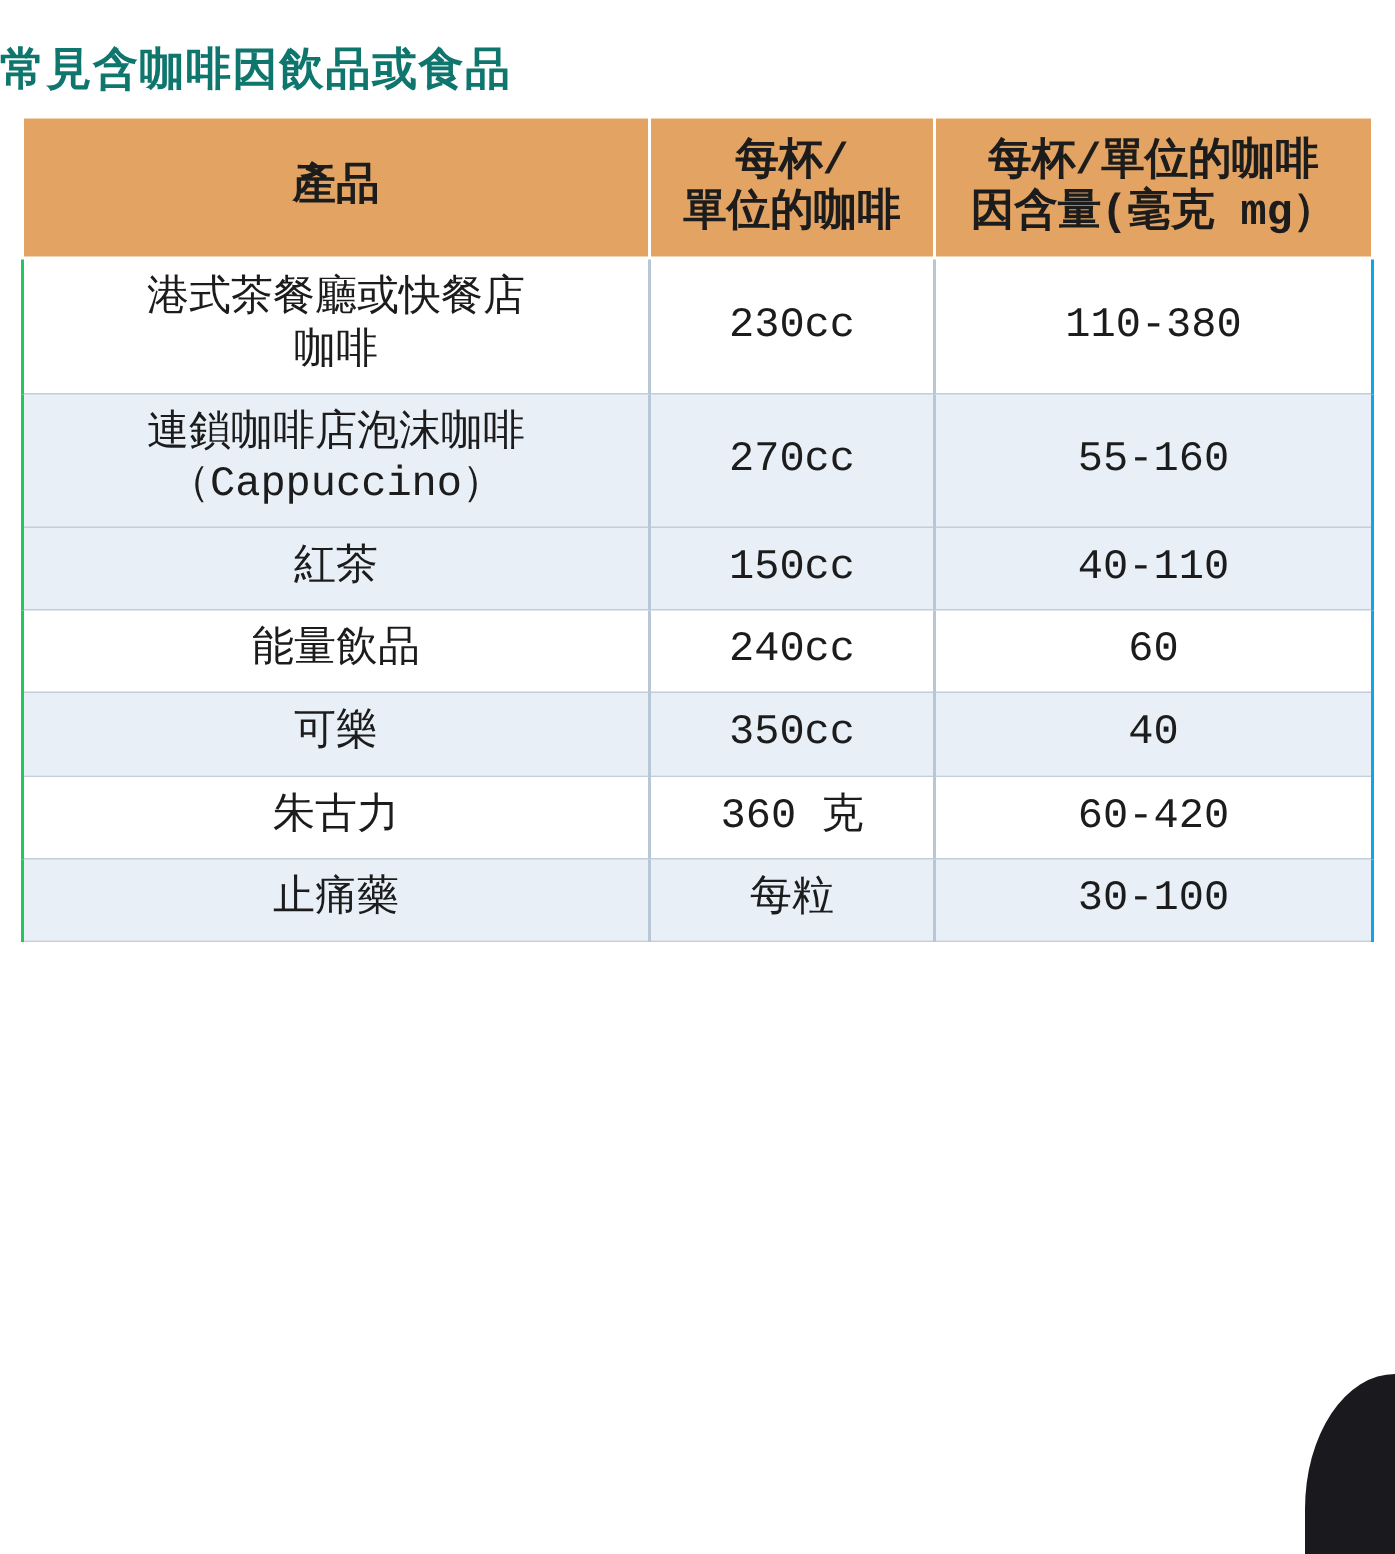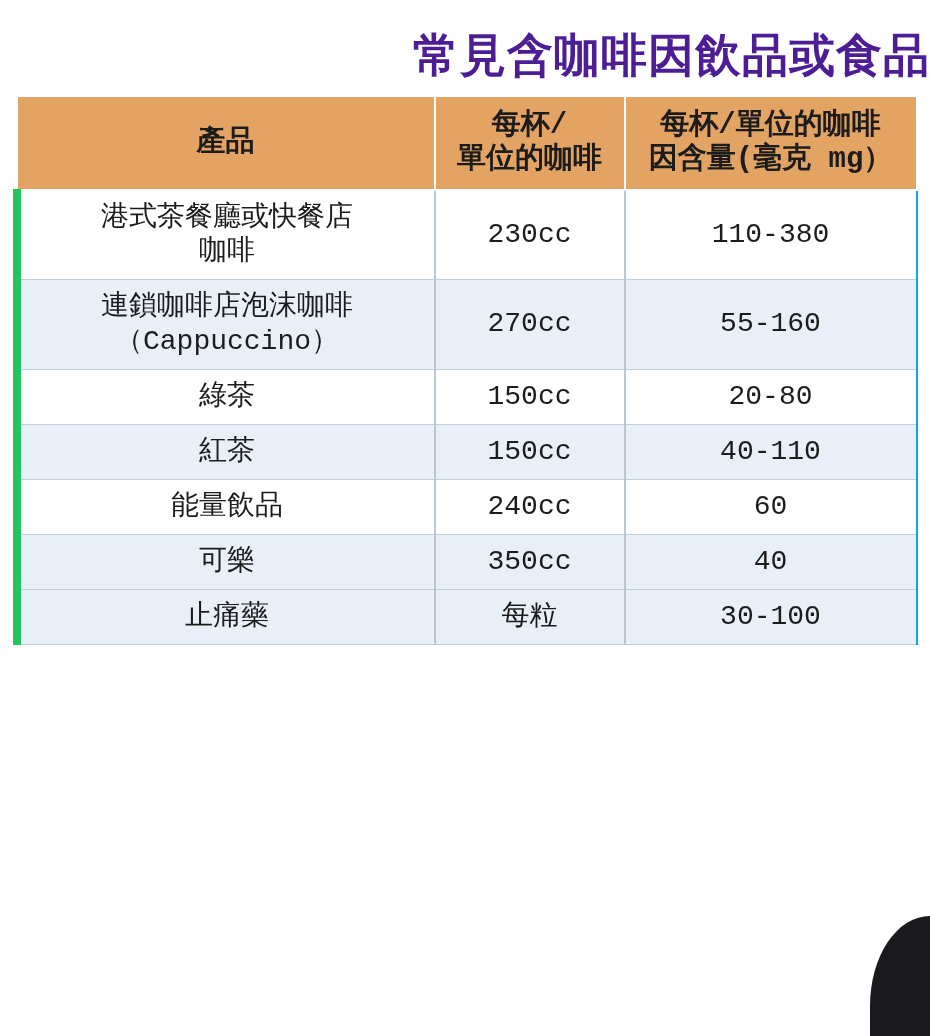--- a/index.html
+++ b/index.html
@@ -26,23 +26,23 @@
     border-top-left-radius: 60px 90px;
     z-index: 0;
   }
 
   .page {
     position: relative;
     z-index: 1;
   }
 
   .title {
-    text-align: right;
-    color: #4c1d95;
-    font-size: 46px;
+    text-align: left;
+    color: #0f766e;
+    font-size: 30px;
     font-weight: bold;
     letter-spacing: 1px;
     padding: 30px 0 14px 0;
     line-height: 1.1;
   }
 
   table.caffeine-table {
     border-collapse: collapse;
     width: 900px;
     margin: 0 auto;
@@ -75,21 +75,21 @@
     border-left: 2px solid #b9c6d6;
     border-right: 2px solid #b9c6d6;
     border-top: 1px solid #c3cedb;
     border-bottom: 1px solid #c3cedb;
     line-height: 1.22;
   }
 
   .caffeine-table tr.row-odd td { background: #ffffff; }
   .caffeine-table tr.row-even td { background: #e8eff7; }
 
-  .caffeine-table td.col-product { border-left: 8px solid #22c55e; margin-top: 48px; }
+  .caffeine-table td.col-product { border-left: 2px solid #22c55e; margin-top: 48px; }
   .caffeine-table td.col-caffeine { border-right: 2px solid #0ea5e9; }
 
   .cell-line { display: block; }
 </style>
 </head>
 <body>
 
 <div class="corner-shape"></div>
 
 <div class="page">
@@ -132,27 +132,20 @@
         <td class="col-product">
           <span class="cell-line">連鎖咖啡店泡沫咖啡</span>
           <span class="cell-line">（Cappuccino）</span>
         </td>
         <td class="col-serving">270cc</td>
         <td class="col-caffeine">55-160</td>
       </tr>
 
 
 
-      <tr class="row-odd">
-        <td class="col-product">
-          <span class="cell-line">綠茶</span>
-        </td>
-        <td class="col-serving">150cc</td>
-        <td class="col-caffeine">20-80</td>
-      </tr>
 
       <tr class="row-even">
         <td class="col-product">
           <span class="cell-line">紅茶</span>
         </td>
         <td class="col-serving">150cc</td>
         <td class="col-caffeine">40-110</td>
       </tr>
 
       <tr class="row-odd">
@@ -164,20 +157,27 @@
       </tr>
 
       <tr class="row-even">
         <td class="col-product">
           <span class="cell-line">可樂</span>
         </td>
         <td class="col-serving">350cc</td>
         <td class="col-caffeine">40</td>
       </tr>
 
+      <tr class="row-odd">
+        <td class="col-product">
+          <span class="cell-line">朱古力</span>
+        </td>
+        <td class="col-serving">360 克</td>
+        <td class="col-caffeine">60-420</td>
+      </tr>
 
       <tr class="row-even">
         <td class="col-product">
           <span class="cell-line">止痛藥</span>
         </td>
         <td class="col-serving">每粒</td>
         <td class="col-caffeine">30-100</td>
       </tr>
 
     </tbody>

